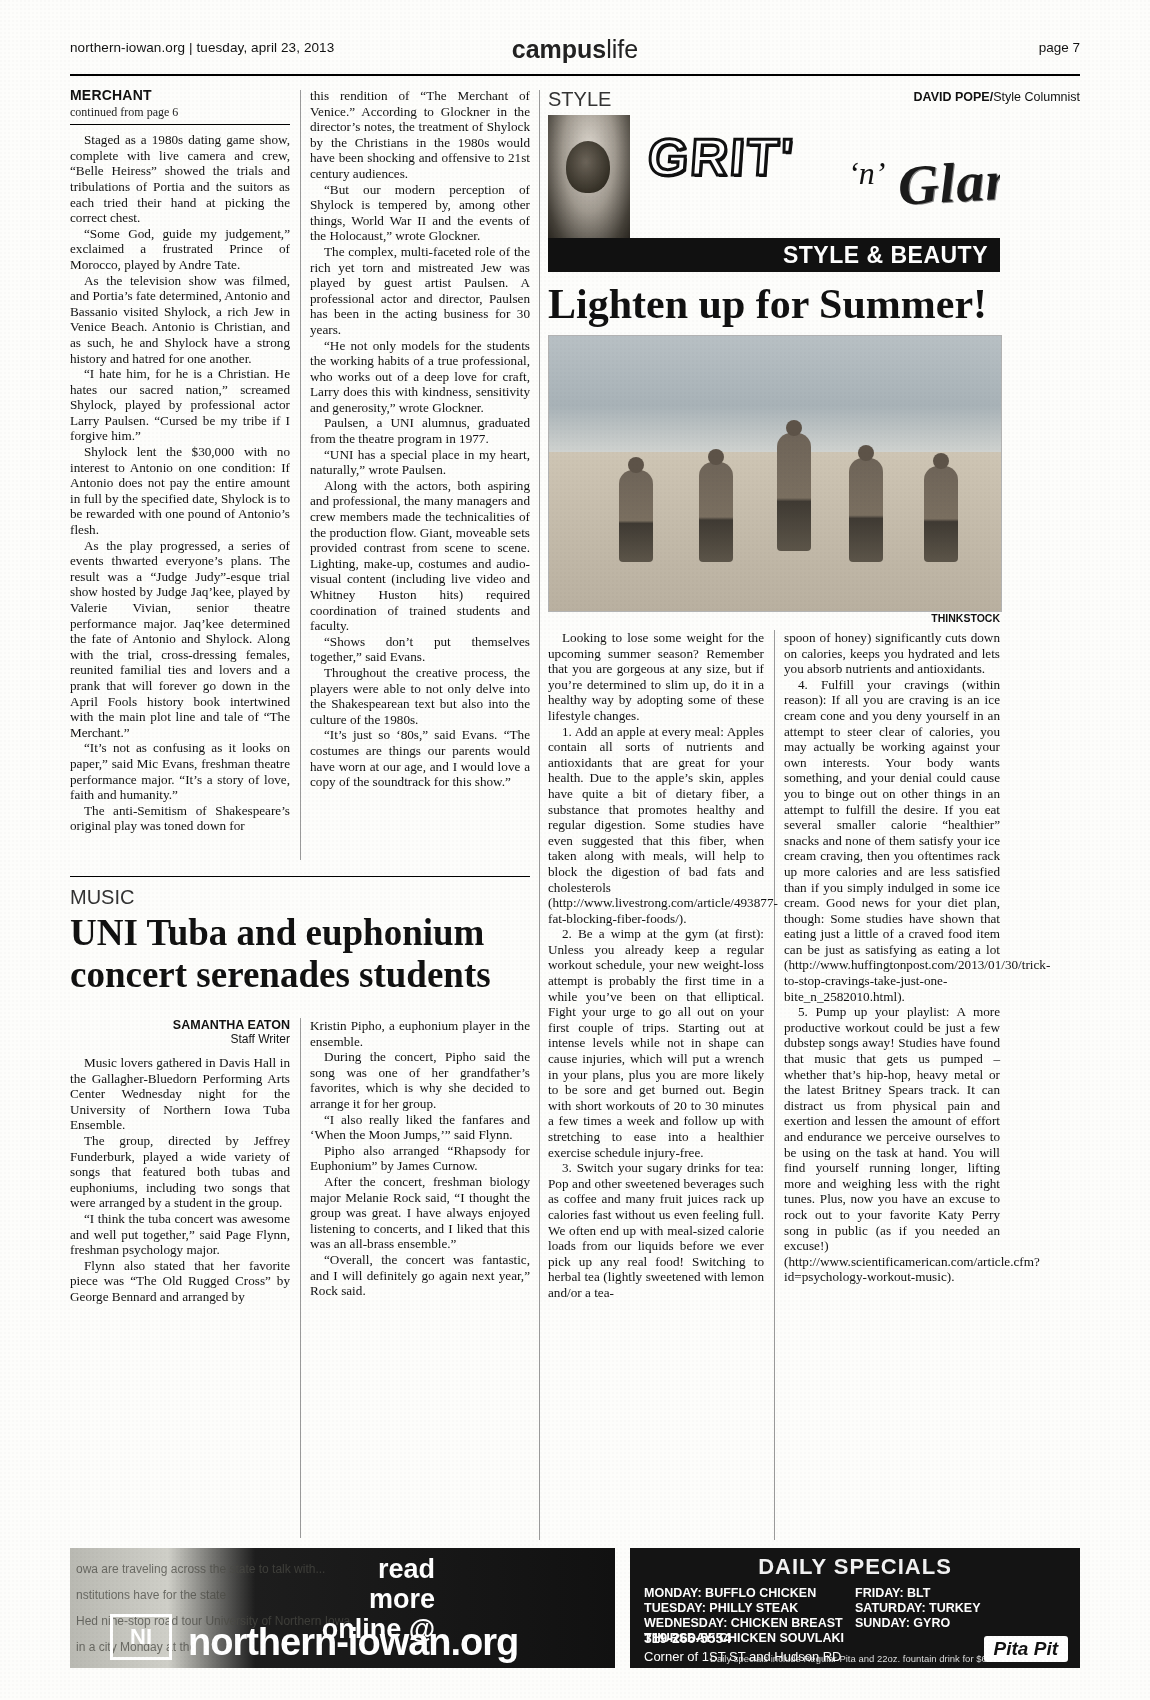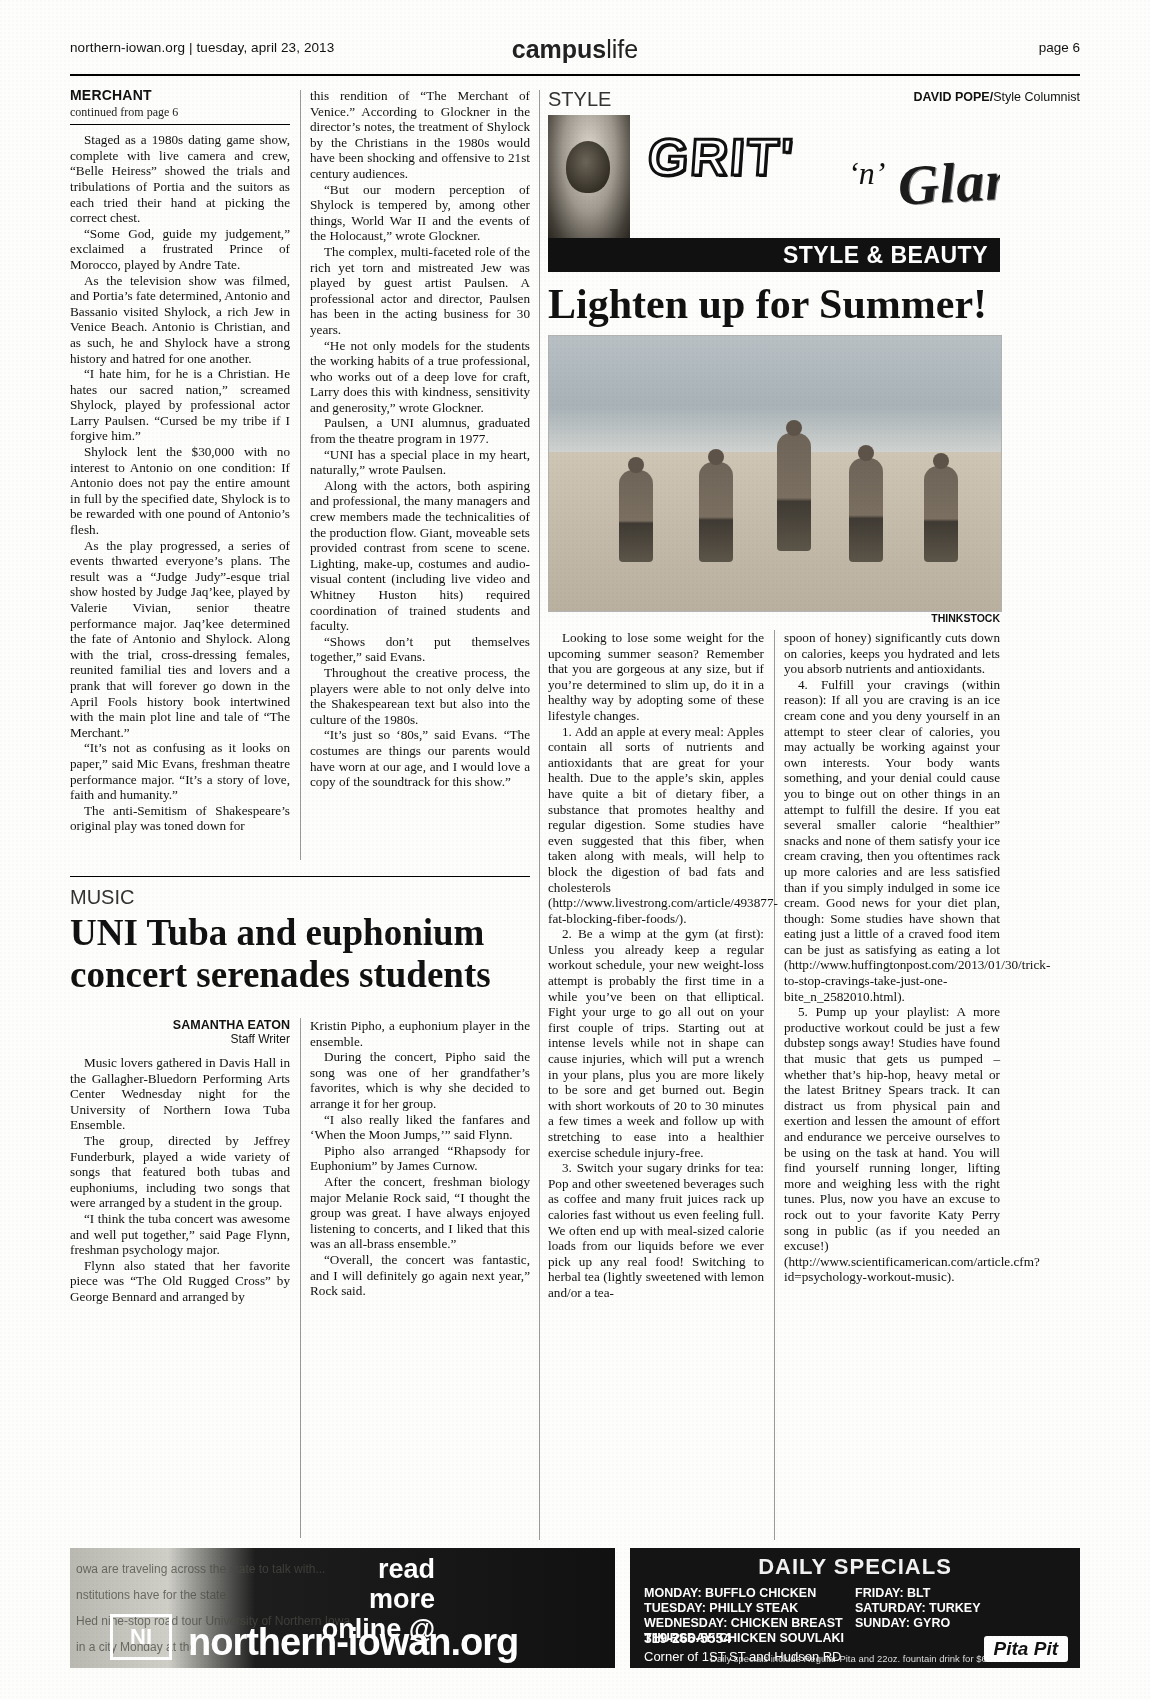--- a/index.html
+++ b/index.html
@@ -209,21 +209,21 @@
 </head>
 <body>
 
 <div class="page">
 
   <div class="masthead">
     <div class="mast-left">northern-iowan.org  |  tuesday, april 23, 2013</div>
     <div class="mast-center">
       <b>campus</b><span>life</span>
     </div>
-    <div class="mast-right">page 6</div>
+    <div class="mast-right">page 7</div>
   </div>
 
   <div class="vrule" style="left:300px;top:90px;height:770px;"></div>
   <div class="vrule" style="left:539px;top:90px;height:1450px;"></div>
   <div class="vrule" style="left:774px;top:630px;height:910px;"></div>
   <div class="vrule" style="left:300px;top:1018px;height:520px;"></div>
 
   <div class="col" id="col1">
     <div class="kicker">MERCHANT</div>
     <div class="contfrom">continued from page 6</div>

